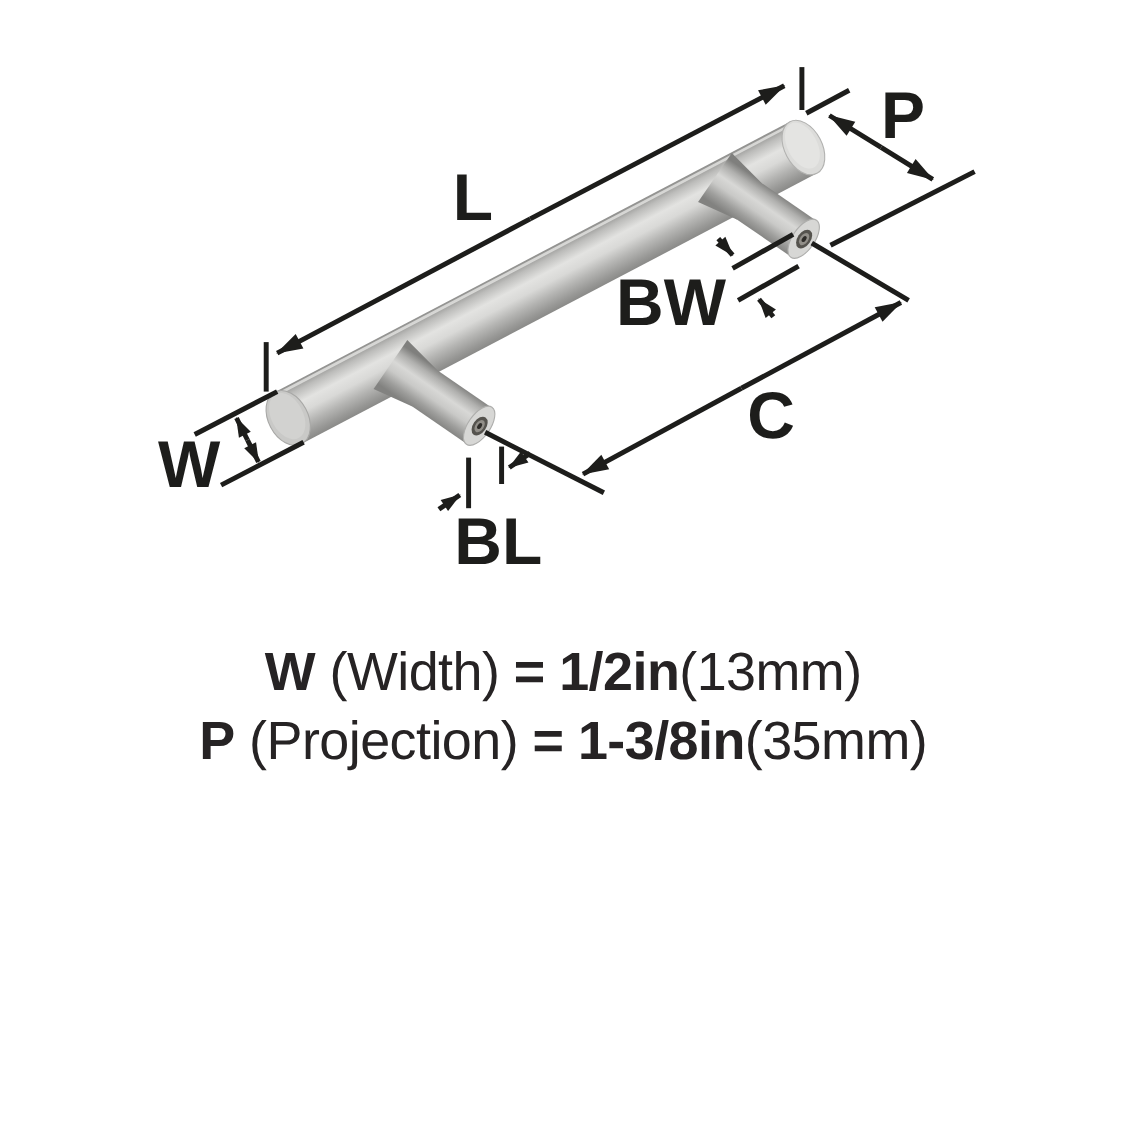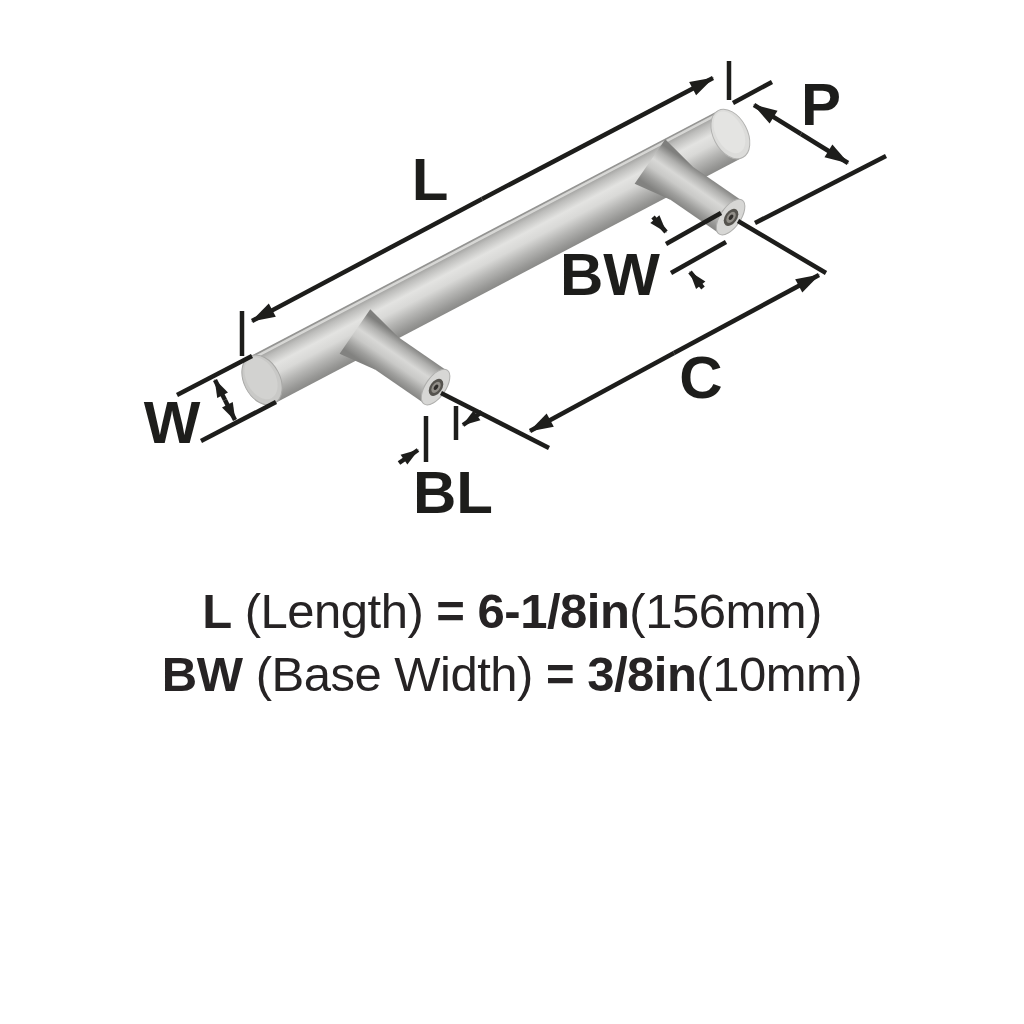--- a/index.html
+++ b/index.html
@@ -144,26 +144,26 @@
       <line x1="426" y1="416" x2="426" y2="462"></line>
       <line x1="456" y1="406" x2="456" y2="440"></line>
       <line x1="399" y1="463" x2="418" y2="450" marker-end="url(#ahs)"></line>
       <line x1="482" y1="412" x2="463" y2="425" marker-end="url(#ahs)"></line>
     </g>
     <text class="dim-label" x="453" y="513" text-anchor="middle">BL</text>
   </svg>
 
   <div class="specs">
     <div class="spec-line">
-      <span class="b">L</span>
-      <span>(Length)</span>
+      <span class="b">W</span>
+      <span>(Width)</span>
       <span class="b">=</span>
-      <span class="b">6-1/8in</span><span>(156mm)</span>
+      <span class="b">1/2in</span><span>(13mm)</span>
     </div>
     <div class="spec-line">
-      <span class="b">BW</span>
-      <span>(Base Width)</span>
+      <span class="b">P</span>
+      <span>(Projection)</span>
       <span class="b">=</span>
-      <span class="b">3/8in</span><span>(10mm)</span>
+      <span class="b">1-3/8in</span><span>(35mm)</span>
     </div>
   </div>
 
 </div>
 
 </body></html>

